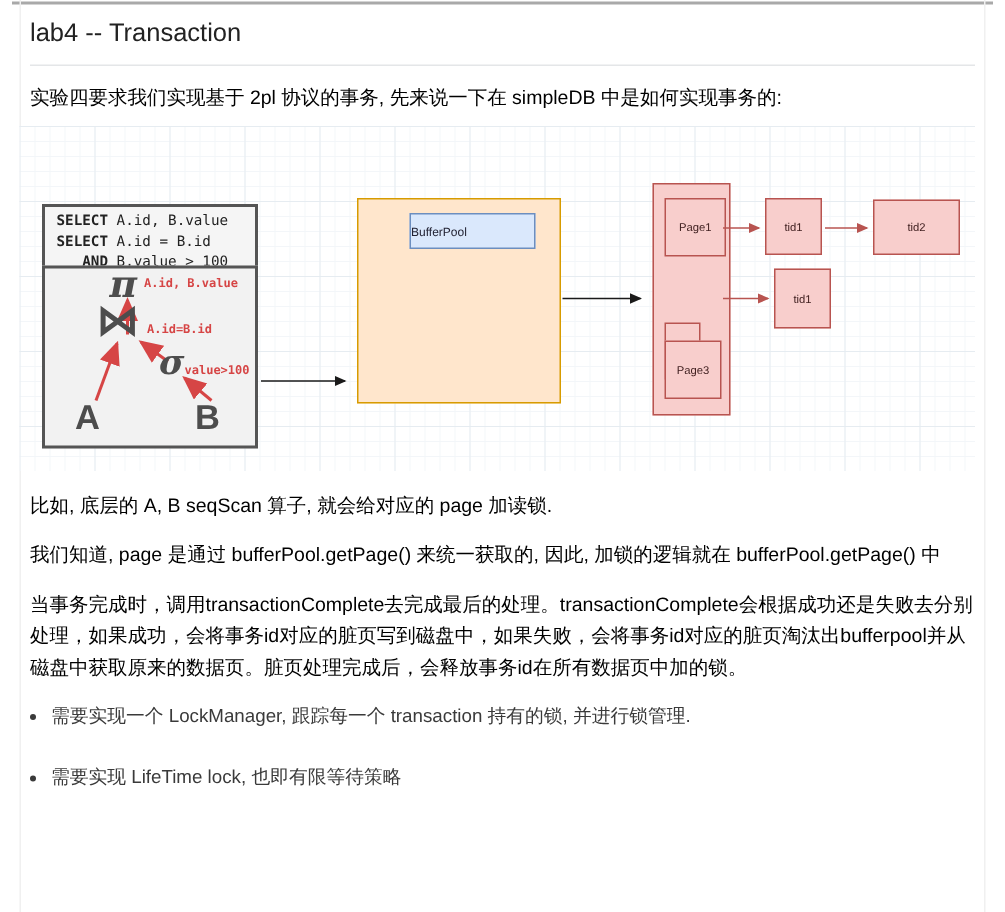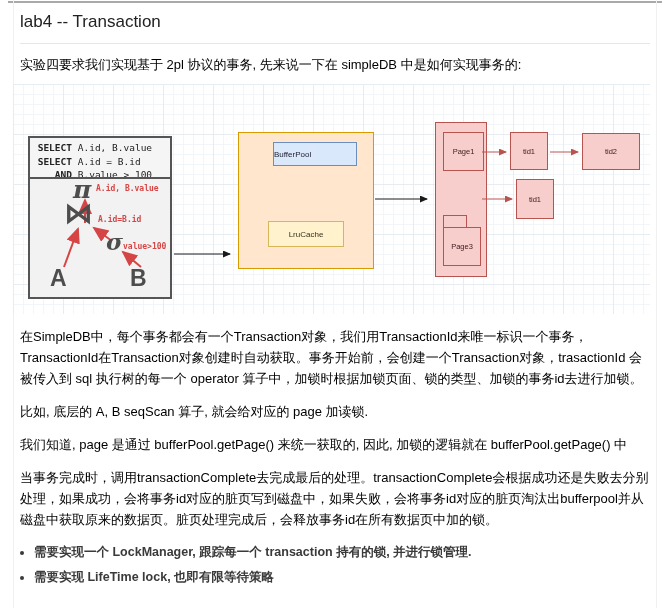--- a/index.html
+++ b/index.html
@@ -8,21 +8,21 @@
     font-family:"Liberation Sans","DejaVu Sans",sans-serif;color:#333;
   }
   .top-border{position:absolute;top:1px;left:8px;right:8px;border-top:2px solid #a9a9a9;}
   .side-border{position:absolute;top:0;bottom:0;width:0;border-left:1px solid #f0f0f0;}
   .side-border.left{left:13px}.side-border.right{left:656px}
   h1.title{margin:0 20px;padding:12px 0 11px;font-size:17px;font-weight:400;color:#222;
     border-bottom:1px solid #e4e6e8;}
   p.body-p{margin:12px 20px;font-size:13px;line-height:21px;color:#000000;}
   p.intro{margin-top:10px;margin-bottom:9px;}
   ul.bullets{margin:8px 20px 0;padding-left:14px;font-size:12.5px;line-height:21px;color:#3a3a3a;}
-  ul.bullets li{margin-bottom:4px;font-weight:bold;}
+  ul.bullets li{margin-bottom:20px;}
 
   
   .diagram{
     position:relative;margin-left:13px;width:637px;height:230px;background:#fff;
     background-image:
       linear-gradient(to right,#e6ecf1 1px,transparent 1px),
       linear-gradient(to bottom,#e6ecf1 1px,transparent 1px),
       linear-gradient(to right,#f3f6f9 1px,transparent 1px),
       linear-gradient(to bottom,#f3f6f9 1px,transparent 1px);
     background-size:50px 50px,50px 50px,10px 10px,10px 10px;
@@ -101,23 +101,20 @@
       <span class="tree-sym sym-sigma">σ</span>
       <span class="tree-label lbl-sigma">value&gt;100</span>
       <span class="tree-sym sym-a">A</span>
       <span class="tree-sym sym-b">B</span>
     </div>
 
     <div class="abs orange-box"></div>
     <div class="abs bp-box">
       <span>BufferPool</span>
     </div>
-    <div class="abs lru-box">
-      <span>LruCache</span>
-    </div>
 
     <div class="abs pages-wrap"></div>
     <div class="abs pink-cell page1">
         <span>Page1</span>
       </div>
     <div class="abs pink-cell page2">
         <span>Page2</span>
       </div>
     <div class="abs pink-cell page3">
         <span>Page3</span>
@@ -142,21 +139,20 @@
         </marker>
       </defs>
       <path d="M161,170 L217,170" stroke="#1a1a1a" stroke-width="1" fill="none" marker-end="url(#mblk)"></path>
       <path d="M362,115 L414,115" stroke="#1a1a1a" stroke-width="1" fill="none" marker-end="url(#mblk)"></path>
       <path d="M469,68 L493,68" stroke="#b85450" stroke-width="1" fill="none" marker-end="url(#mpink)"></path>
       <path d="M537,68 L565,68" stroke="#b85450" stroke-width="1" fill="none" marker-end="url(#mpink)"></path>
       <path d="M469,115 L499,115" stroke="#b85450" stroke-width="1" fill="none" marker-end="url(#mpink)"></path>
     </svg>
   </div>
 
-  <p class="body-p">在SimpleDB中，每个事务都会有一个Transaction对象，我们用TransactionId来唯一标识一个事务，TransactionId在Transaction对象创建时自动获取。事务开始前，会创建一个Transaction对象，trasactionId 会被传入到 sql 执行树的每一个 operator 算子中，加锁时根据加锁页面、锁的类型、加锁的事务id去进行加锁。</p>
   <p class="body-p">比如, 底层的 A, B seqScan 算子, 就会给对应的 page 加读锁.</p>
   <p class="body-p">我们知道, page 是通过 bufferPool.getPage() 来统一获取的, 因此, 加锁的逻辑就在 bufferPool.getPage() 中</p>
   <p class="body-p">当事务完成时，调用transactionComplete去完成最后的处理。transactionComplete会根据成功还是失败去分别处理，如果成功，会将事务id对应的脏页写到磁盘中，如果失败，会将事务id对应的脏页淘汰出bufferpool并从磁盘中获取原来的数据页。脏页处理完成后，会释放事务id在所有数据页中加的锁。</p>
 
   <ul class="bullets">
     <li>需要实现一个 LockManager, 跟踪每一个 transaction 持有的锁, 并进行锁管理.</li>
     <li>需要实现 LifeTime lock, 也即有限等待策略</li>
 
   </ul>
 </div>

